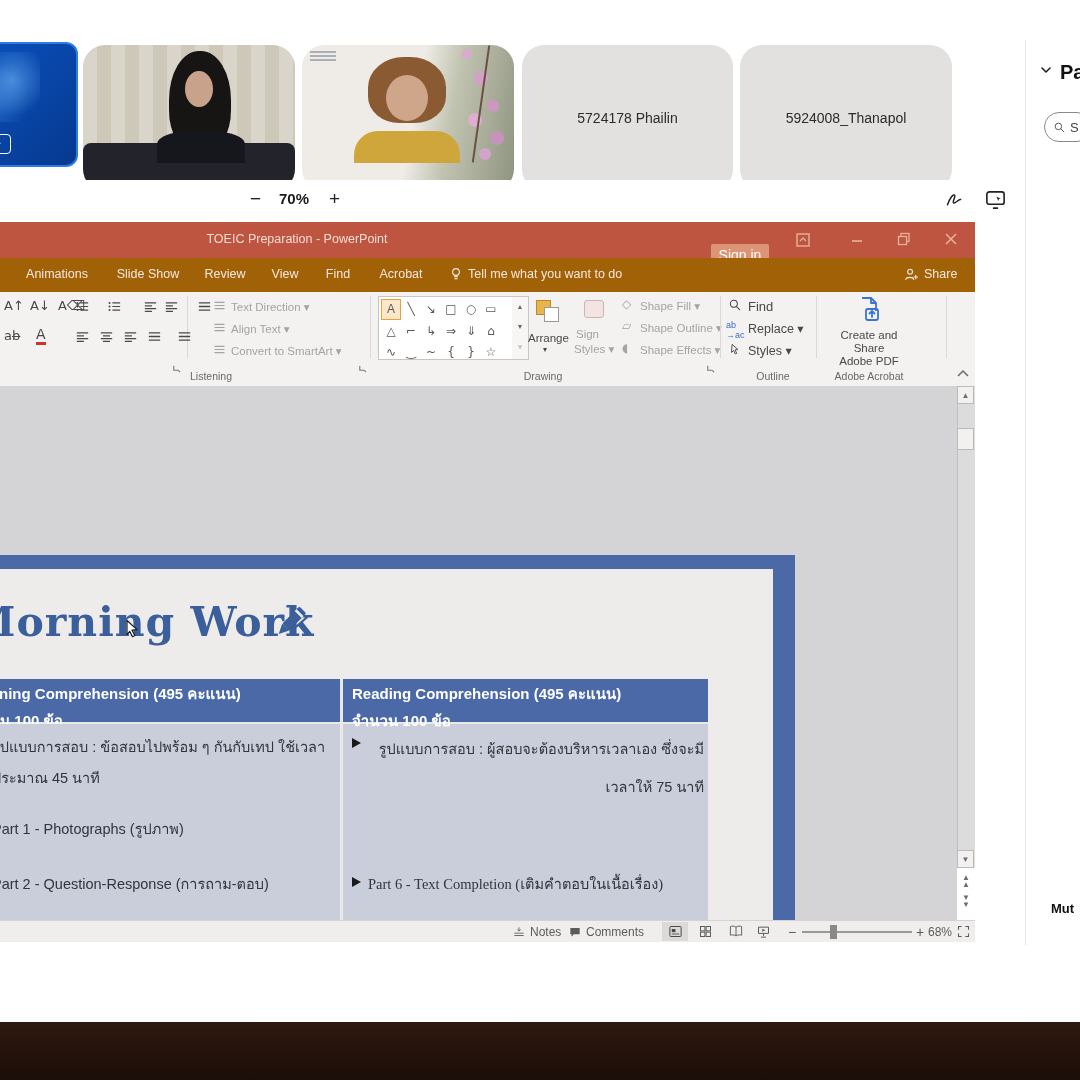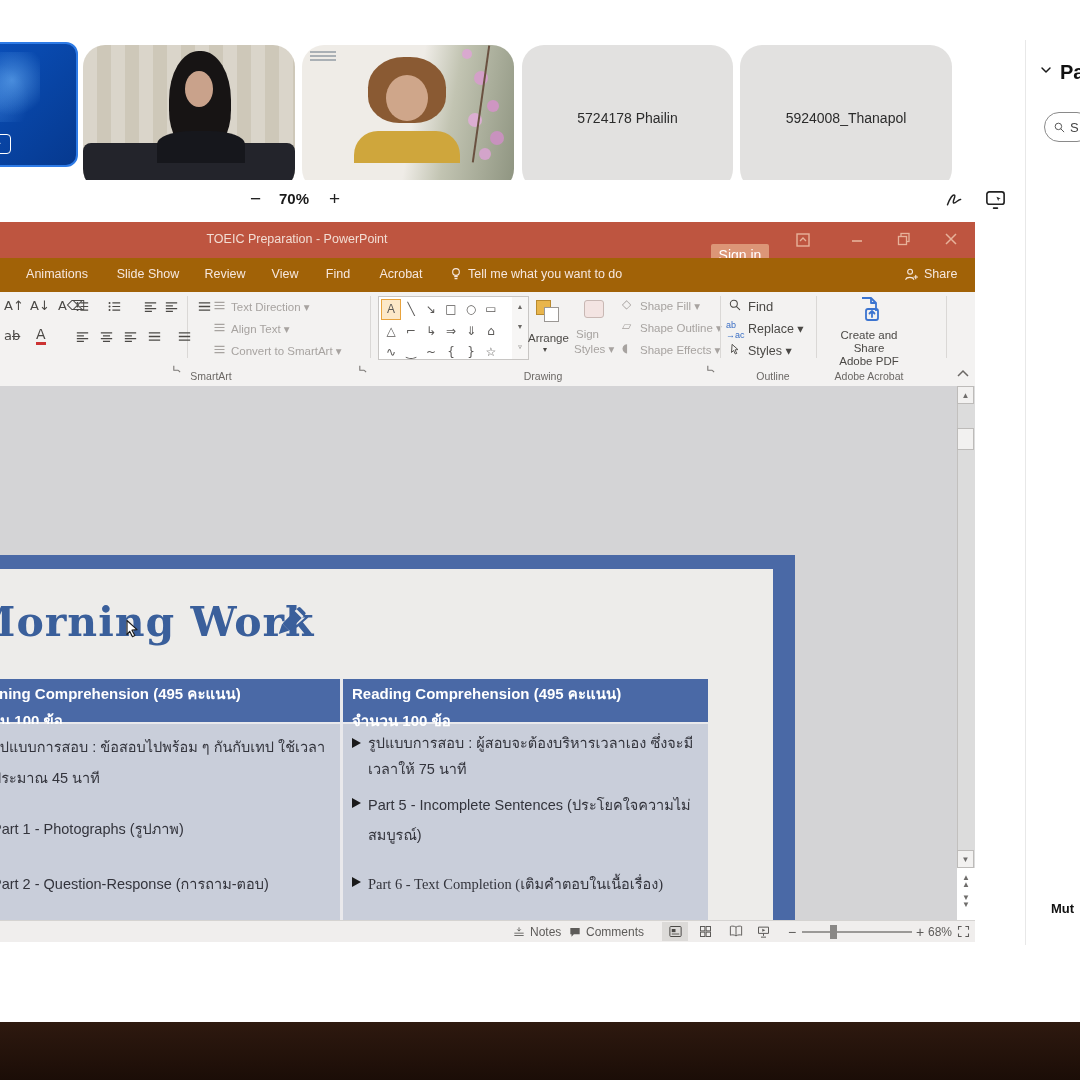--- a/index.html
+++ b/index.html
@@ -319,21 +319,21 @@
         </svg>
       <span class="abs rib-gray rib-txt nowrap" style="left:231px;top:8px;"><span>Text Direction</span> ▾</span>
       <svg class="abs rib-gray" style="left:212px;top:28px;width:15px;height:15px;">
           <use href="#sy-lines"></use>
         </svg>
       <span class="abs rib-gray rib-txt nowrap" style="left:231px;top:30px;"><span>Align Text</span> ▾</span>
       <svg class="abs rib-gray" style="left:212px;top:50px;width:15px;height:15px;">
           <use href="#sy-lines"></use>
         </svg>
       <span class="abs rib-gray rib-txt nowrap" style="left:231px;top:52px;"><span>Convert to SmartArt</span> ▾</span>
-      <span class="grp-label" style="left:211px;">SmartArt</span>
+      <span class="grp-label" style="left:211px;">Listening</span>
       <svg class="abs" style="left:358px;top:72px;width:9px;height:9px;">
           <use href="#sy-launcher"></use>
         </svg>
       <div class="vsep" style="left:370px;"></div>
 
       <div class="abs" style="left:378px;top:4px;width:134px;height:62px;background:#fff;border:1px solid #C8C6C4;">
         <div style="padding:1px 0 0 2px;line-height:19px;">
           <span class="shape-cell" style="border:1px solid #E8A33D;background:#FCE8C8;width:18px;">A</span><span class="shape-cell glyph">╲</span><span class="shape-cell glyph">↘</span><span class="shape-cell glyph">□</span><span class="shape-cell glyph">○</span><span class="shape-cell glyph">▭</span><br>
           <span class="shape-cell glyph">△</span><span class="shape-cell glyph">⌐</span><span class="shape-cell glyph">↳</span><span class="shape-cell glyph">⇒</span><span class="shape-cell glyph">⇓</span><span class="shape-cell glyph">⌂</span><br>
           <span class="shape-cell glyph">∿</span><span class="shape-cell glyph">‿</span><span class="shape-cell glyph">~</span><span class="shape-cell glyph">{</span><span class="shape-cell glyph">}</span><span class="shape-cell glyph">☆</span>
@@ -417,25 +417,21 @@
         <div class="tbl-head-txt">Reading Comprehension (495 คะแนน)</div>
         <div class="tbl-head-txt" style="margin-top:3px;">จำนวน 100 ข้อ</div>
       </div>
 
       <div class="abs tbl-body-txt clip" style="left:-8px;top:346px;width:344px;height:62px;line-height:31px;">รูปแบบการสอบ : ข้อสอบไปพร้อม ๆ กันกับเทป ใช้เวลาประมาณ 45 นาที</div>
       <div class="abs tbl-body-txt clip nowrap" style="left:-8px;top:430px;width:344px;">Part 1 - Photographs (รูปภาพ)</div>
       <div class="abs tbl-body-txt clip nowrap" style="left:-8px;top:485px;width:344px;">Part 2 - Question-Response (การถาม-ตอบ)</div>
 
       <div class="rrow" style="top:344px;">
           <span class="tri"></span>
-          <span class="tbl-body-txt" style="line-height:26px;">รูปแบบการสอบ : ผู้สอบจะต้องบริหารเวลาเอง ซึ่งจะมีเวลาให้ 75 นาที</span>
-        </div>
-      <div class="rrow" style="top:404px;">
-          <span class="tri"></span>
-          <span class="tbl-body-txt" style="line-height:30px;">Part 5 - Incomplete Sentences (ประโยคใจความไม่สมบูรณ์)</span>
+          <span class="tbl-body-txt" style="line-height:38px;text-align:right;">รูปแบบการสอบ : ผู้สอบจะต้องบริหารเวลาเอง ซึ่งจะมีเวลาให้ 75 นาที</span>
         </div>
       <div class="rrow" style="top:483px;font-family:Liberation Serif, serif;">
           <span class="tri"></span>
           <span class="tbl-body-txt" style="line-height:30px;">Part 6 - Text Completion (เติมคำตอบในเนื้อเรื่อง)</span>
         </div>
 
     </div>
 
     <div class="abs" style="left:957px;top:164px;width:17px;height:482px;background:#DCDCDC;border-left:1px solid #C2C0BE;"></div>
     <div class="sb-btn" style="top:164px;height:18px;">▲</div>

